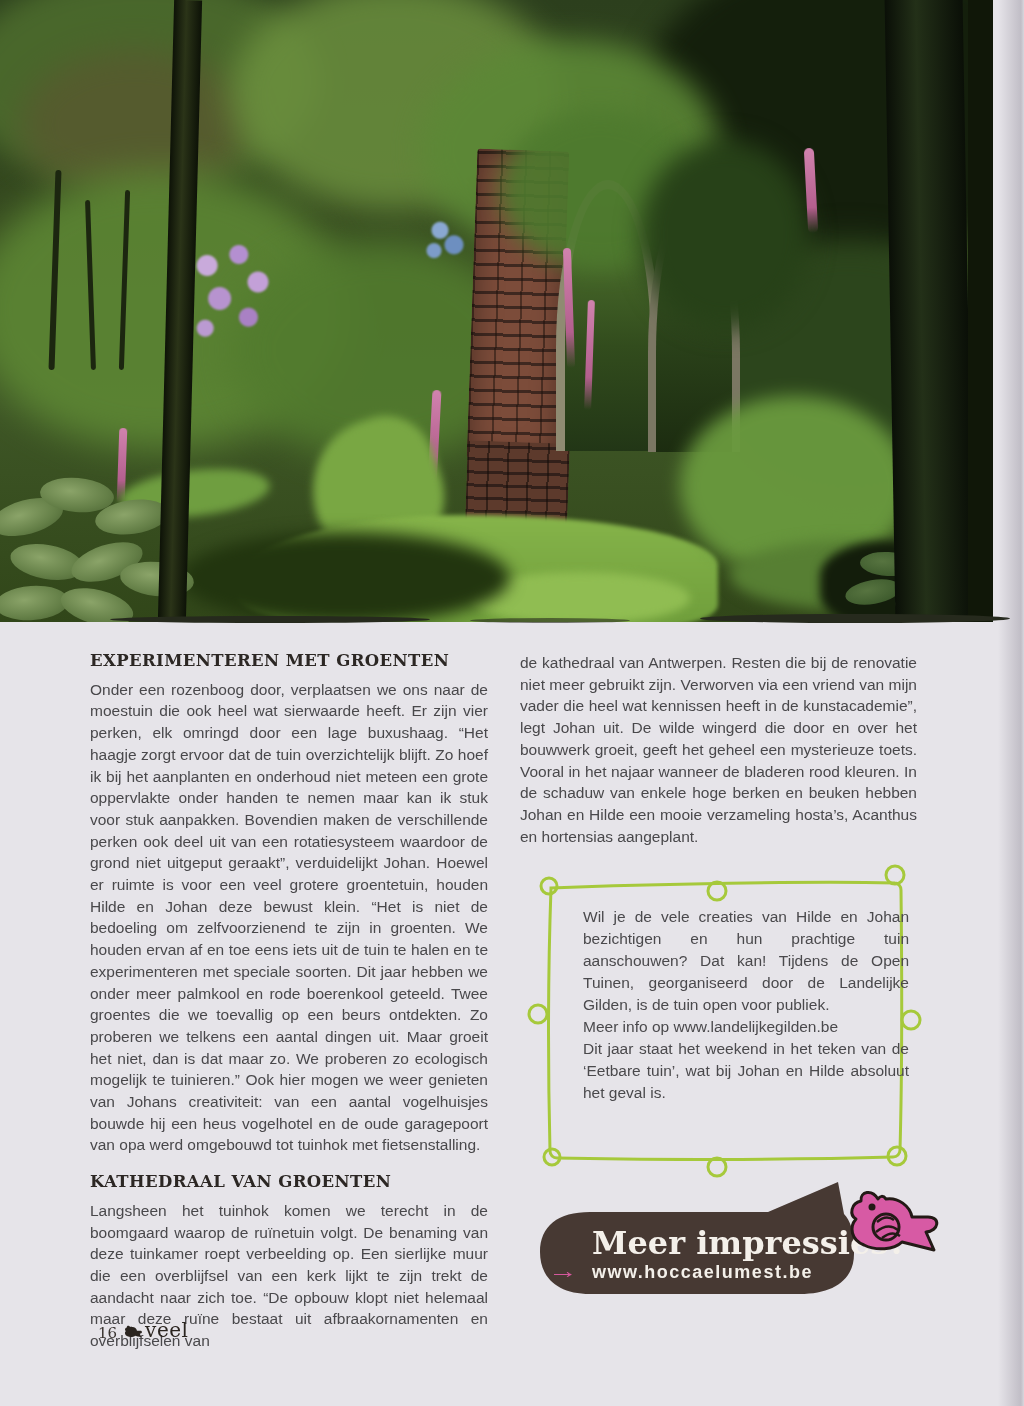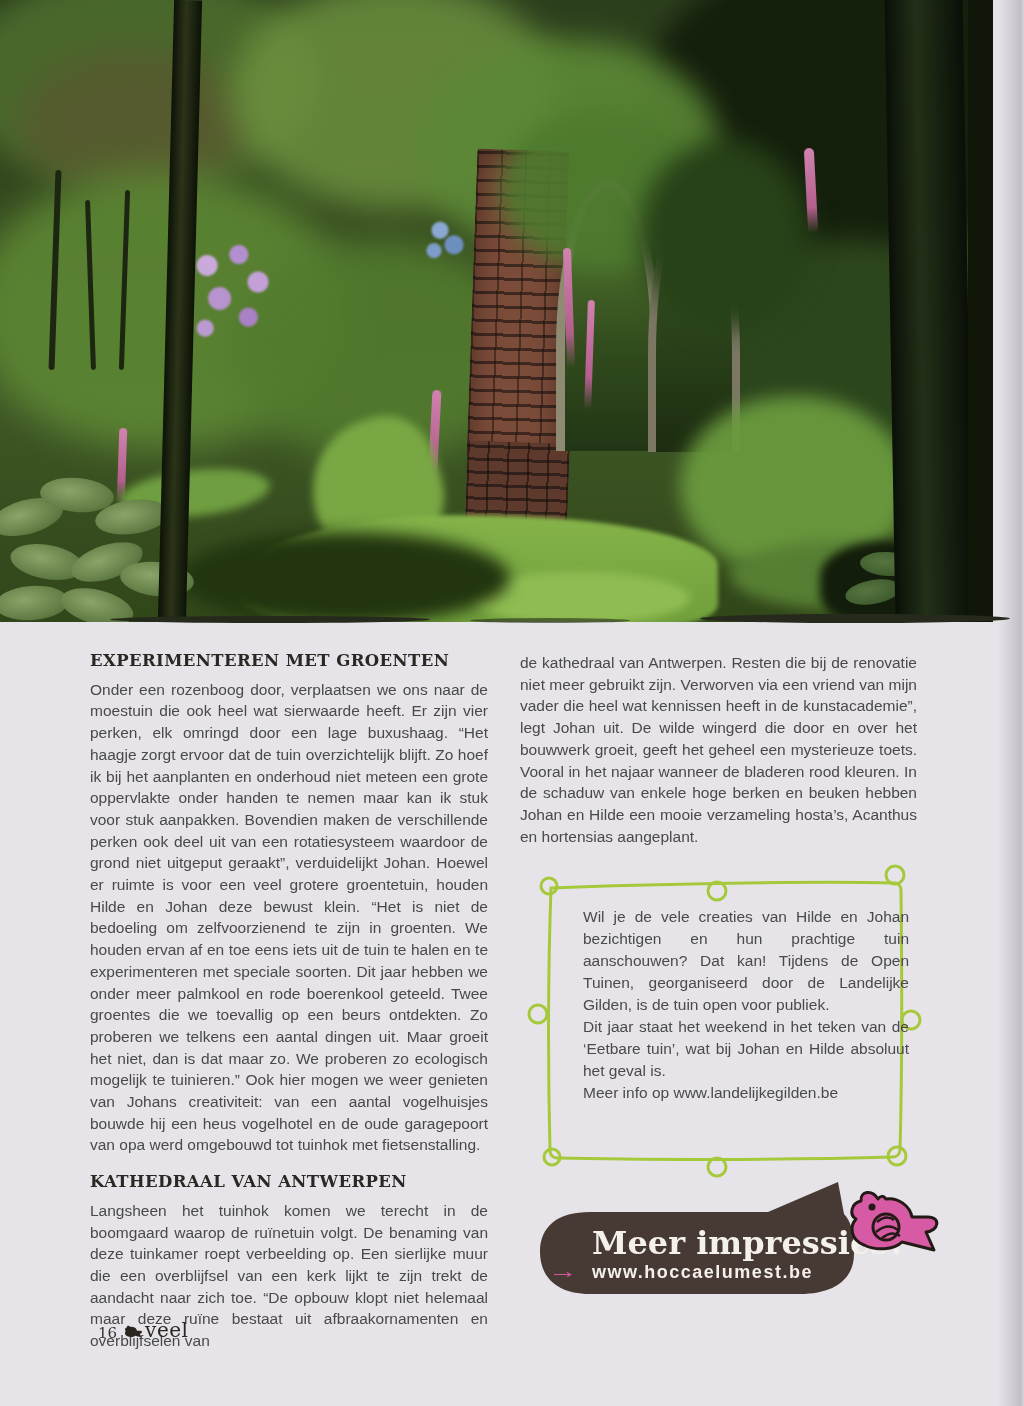--- a/index.html
+++ b/index.html
@@ -147,21 +147,21 @@
   <div class="trunkR2"></div>
 </div>
 
 <div class="smudge" style="left:110px;top:616px;width:320px;height:7px;"></div>
 <div class="smudge" style="left:700px;top:614px;width:310px;height:9px;"></div>
 <div class="smudge" style="left:470px;top:618px;width:160px;height:5px;opacity:.6;"></div>
 
 <div class="col" style="left:90px;top:650px;width:398px;">
   <h3 class="sec-head">EXPERIMENTEREN MET GROENTEN</h3>
   <p>Onder een rozenboog door, verplaatsen we ons naar de moestuin die ook heel wat sierwaarde heeft. Er zijn vier perken, elk omringd door een lage buxushaag. “Het haagje zorgt ervoor dat de tuin overzichtelijk blijft. Zo hoef ik bij het aanplanten en onderhoud niet meteen een grote oppervlakte onder handen te nemen maar kan ik stuk voor stuk aanpakken. Bovendien maken de verschillende perken ook deel uit van een rotatiesysteem waardoor de grond niet uitgeput geraakt”, verduidelijkt Johan. Hoewel er ruimte is voor een veel grotere groentetuin, houden Hilde en Johan deze bewust klein. “Het is niet de bedoeling om zelfvoorzienend te zijn in groenten. We houden ervan af en toe eens iets uit de tuin te halen en te experimenteren met speciale soorten. Dit jaar hebben we onder meer palmkool en rode boerenkool geteeld. Twee groentes die we toevallig op een beurs ontdekten. Zo proberen we telkens een aantal dingen uit. Maar groeit het niet, dan is dat maar zo. We proberen zo ecologisch mogelijk te tuinieren.” Ook hier mogen we weer genieten van Johans creativiteit: van een aantal vogelhuisjes bouwde hij een heus vogelhotel en de oude garagepoort van opa werd omgebouwd tot tuinhok met fietsenstalling.</p>
-  <h3 class="sec-head second">KATHEDRAAL VAN ANTWERPEN</h3>
+  <h3 class="sec-head second">KATHEDRAAL VAN GROENTEN</h3>
   <p>Langsheen het tuinhok komen we terecht in de boomgaard waarop de ruïnetuin volgt. De benaming van deze tuinkamer roept verbeelding op. Een sierlijke muur die een overblijfsel van een kerk lijkt te zijn trekt de aandacht naar zich toe. “De opbouw klopt niet helemaal maar deze ruïne bestaat uit afbraakornamenten en overblijfselen van</p>
 </div>
 
 <div class="col" style="left:504px;top:652px;width:397px;margin-left:16px;">
   <p>de kathedraal van Antwerpen. Resten die bij de renovatie niet meer gebruikt zijn. Verworven via een vriend van mijn vader die heel wat kennissen heeft in de kunstacademie”, legt Johan uit. De wilde wingerd die door en over het bouwwerk groeit, geeft het geheel een mysterieuze toets. Vooral in het najaar wanneer de bladeren rood kleuren. In de schaduw van enkele hoge berken en beuken hebben Johan en Hilde een mooie verzameling hosta’s, Acanthus en hortensias aangeplant.</p>
 </div>
 
 <svg width="410" height="318" viewBox="0 0 410 318" style="left:521px;top:864px;">
   <g fill="none" stroke="#a6c93b" stroke-width="3" stroke-linecap="round">
     <path d="M30,24 C130,20 290,17 374,19 C377,19 380,22 380,26 C381,112 381,214 379,286 C379,290 376,293 372,293 C268,296 124,296 36,294 C32,294 29,291 29,287 C27,206 27,108 30,24 Z"></path>
@@ -170,22 +170,22 @@
     <circle cx="374" cy="11" r="9"></circle>
     <circle cx="390" cy="156" r="9"></circle>
     <circle cx="376" cy="292" r="9"></circle>
     <circle cx="196" cy="303" r="9"></circle>
     <circle cx="31" cy="293" r="8"></circle>
     <circle cx="17" cy="150" r="9"></circle>
   </g>
 </svg>
 <div class="box-text">
   <p>Wil je de vele creaties van Hilde en Johan bezichtigen en hun prachtige tuin aanschouwen? Dat kan! Tijdens de Open Tuinen, georganiseerd door de Landelijke Gilden, is de tuin open voor publiek.</p>
+  <p>Meer info op www.landelijkegilden.be</p>
   <p>Dit jaar staat het weekend in het teken van de ‘Eetbare tuin’, wat bij Johan en Hilde absoluut het geval is.</p>
-  <p>Meer info op www.landelijkegilden.be</p>
 </div>
 
 <svg width="330" height="122" viewBox="0 0 330 122" style="left:528px;top:1178px;">
   <path d="M62,34 L240,34 L310,4 L316,36 C322,42 326,54 326,66 L326,76 C326,102 305,116 272,116 L62,116 C30,116 12,100 12,74 C12,48 30,34 62,34 Z" fill="#473933"></path>
 </svg>
 <div class="bubble-title">Meer impressies?</div>
 <span class="bubble-arrow">→</span>
 <div class="bubble-url">www.hoccaelumest.be</div>
 
 <svg width="110" height="75" viewBox="0 0 110 75" style="left:842px;top:1186px;">

